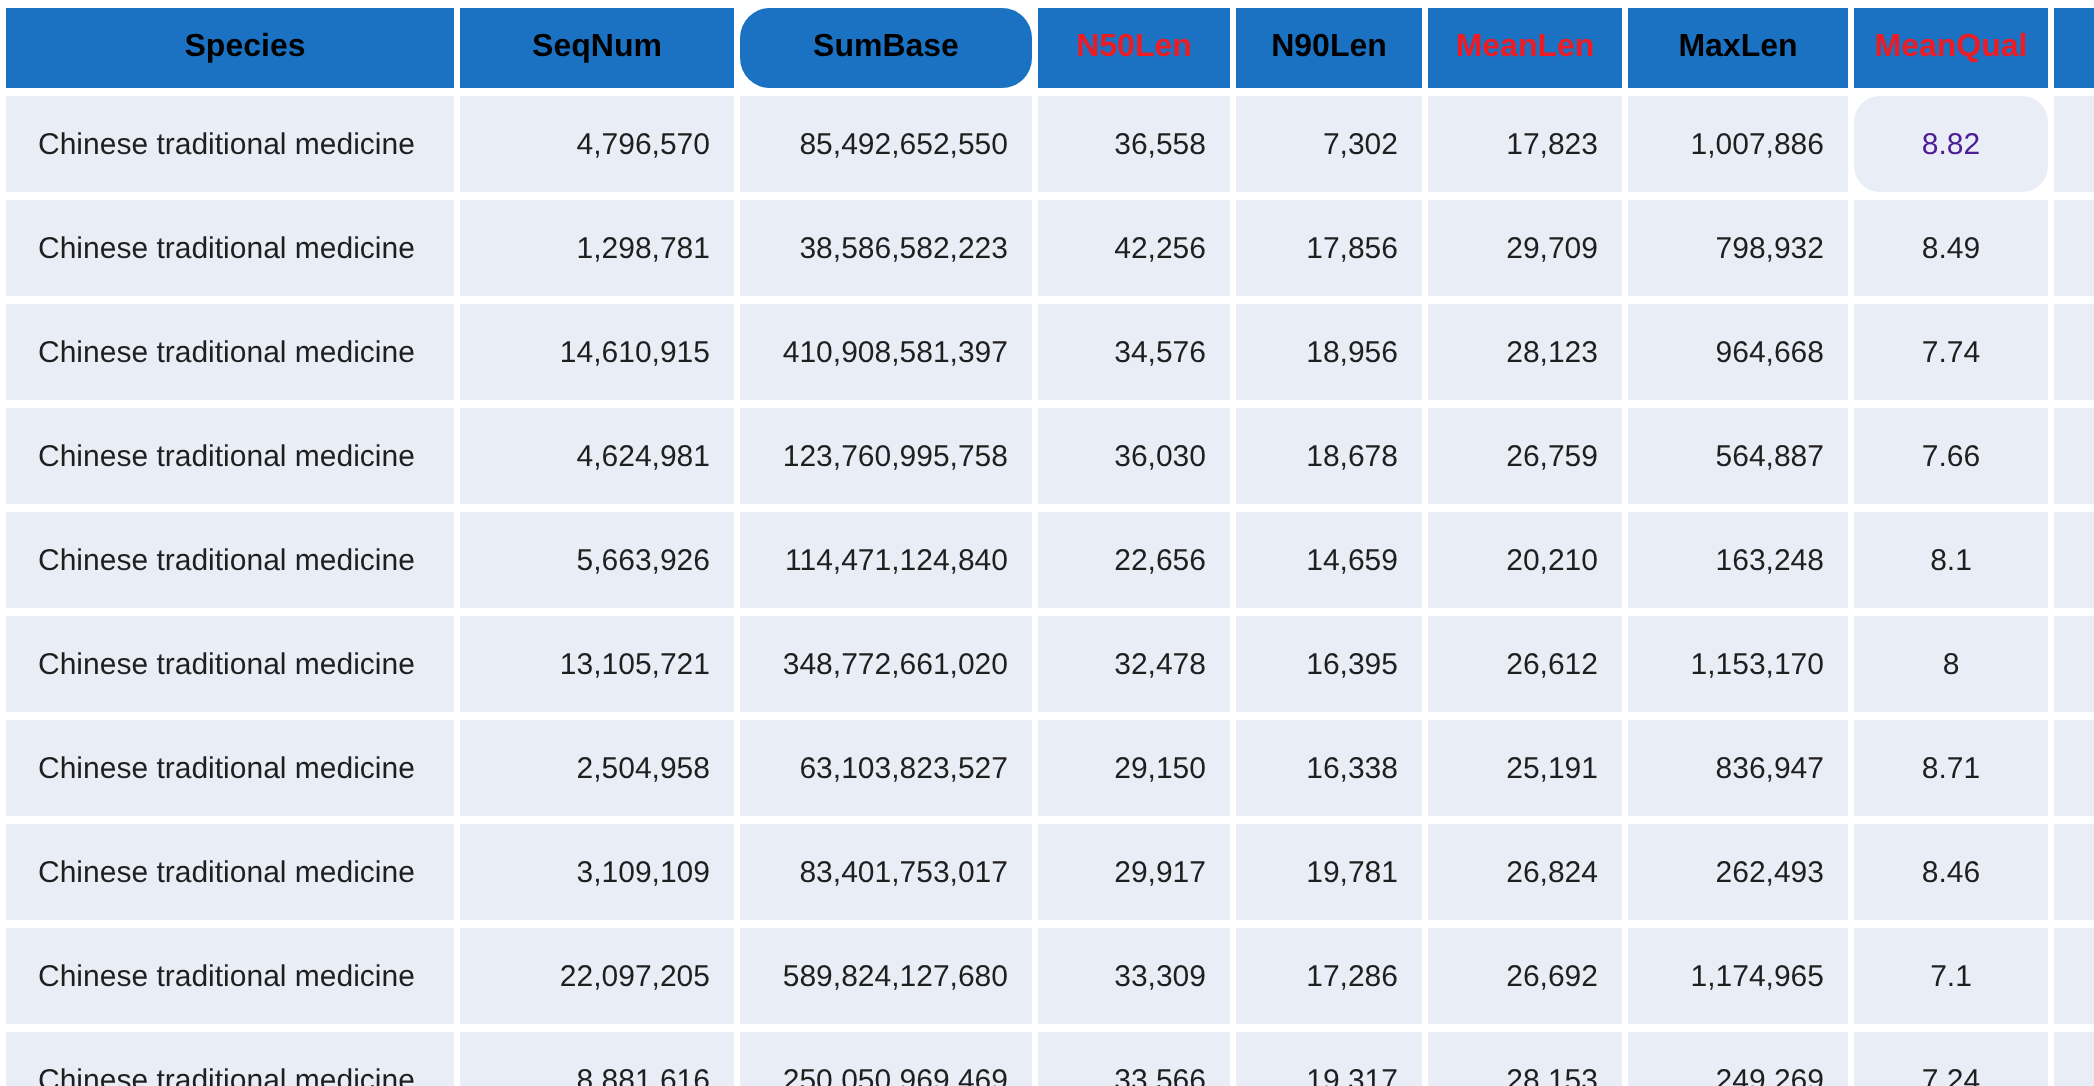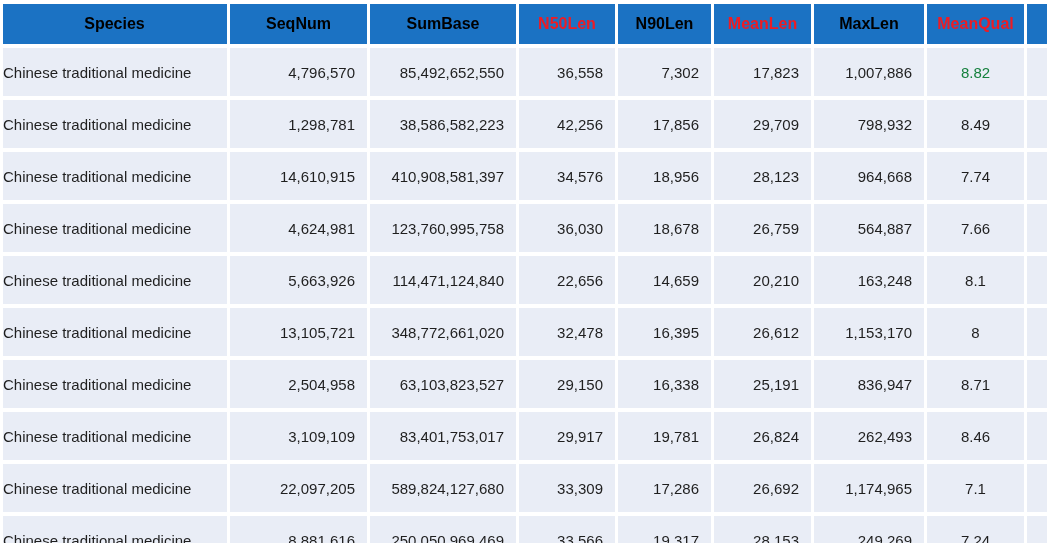--- a/index.html
+++ b/index.html
@@ -32,21 +32,21 @@
     font-weight: bold;
     text-align: center;
     vertical-align: middle;
   }
   table.stats td {
     height: 46px;
     font-size: 15px;
     vertical-align: middle;
   }
   
-  .col-0 { text-align: left;  padding-left: 0; }
+  .col-0 { text-align: left;  padding-left: 16px; }
   td.col-1, td.col-2, td.col-3, td.col-4, td.col-5, td.col-6 {
     text-align: right;
     padding-right: 12px;
   }
   td.col-7 { text-align: center; }
   .col-8 { padding: 0; }
 </style>
 </head>
 <body>
 
@@ -60,39 +60,39 @@
         <col style="width: 93px;">
         <col style="width: 97px;">
         <col style="width: 110px;">
         <col style="width: 97px;">
         <col style="width: 20px;">
       </colgroup>
     <thead>
       <tr>
           <th class="col-0" style="background: rgb(27, 114, 195); color: rgb(0, 0, 0);">Species</th>
           <th class="col-1" style="background: rgb(27, 114, 195); color: rgb(0, 0, 0);">SeqNum</th>
-          <th class="col-2" style="background: rgb(27, 114, 195); color: rgb(0, 0, 0);">SumBase</th>
+          <th class="col-2" style="background: rgb(27, 114, 195); color: rgb(0, 0, 0); border-radius: 15px;">SumBase</th>
           <th class="col-3" style="background: rgb(27, 114, 195); color: rgb(237, 28, 36);">N50Len</th>
           <th class="col-4" style="background: rgb(27, 114, 195); color: rgb(0, 0, 0);">N90Len</th>
           <th class="col-5" style="background: rgb(27, 114, 195); color: rgb(237, 28, 36);">MeanLen</th>
           <th class="col-6" style="background: rgb(27, 114, 195); color: rgb(0, 0, 0);">MaxLen</th>
           <th class="col-7" style="background: rgb(27, 114, 195); color: rgb(237, 28, 36); margin-top: 12px;">MeanQual</th>
           <th class="col-8" style="background: rgb(27, 114, 195);"></th>
         </tr>
     </thead>
     <tbody>
         <tr>
           <td class="col-0" style="background: rgb(233, 237, 246); color: rgb(31, 31, 31);">Chinese traditional medicine</td>
           <td class="col-1" style="background: rgb(233, 237, 246); color: rgb(31, 31, 31);">4,796,570</td>
           <td class="col-2" style="background: rgb(233, 237, 246); color: rgb(31, 31, 31);">85,492,652,550</td>
           <td class="col-3" style="background: rgb(233, 237, 246); color: rgb(31, 31, 31);">36,558</td>
           <td class="col-4" style="background: rgb(233, 237, 246); color: rgb(31, 31, 31);">7,302</td>
           <td class="col-5" style="background: rgb(233, 237, 246); color: rgb(31, 31, 31);">17,823</td>
           <td class="col-6" style="background: rgb(233, 237, 246); color: rgb(31, 31, 31);">1,007,886</td>
-          <td class="col-7" style="background: rgb(233, 237, 246); color: #15803d;">8.82</td>
+          <td class="col-7" style="background: rgb(233, 237, 246); color: #4c1d95; border-radius: 13px;">8.82</td>
           <td class="col-8" style="background: rgb(233, 237, 246);"></td>
         </tr>
         <tr>
           <td class="col-0" style="background: rgb(233, 237, 246); color: rgb(31, 31, 31);">Chinese traditional medicine</td>
           <td class="col-1" style="background: rgb(233, 237, 246); color: rgb(31, 31, 31);">1,298,781</td>
           <td class="col-2" style="background: rgb(233, 237, 246); color: rgb(31, 31, 31);">38,586,582,223</td>
           <td class="col-3" style="background: rgb(233, 237, 246); color: rgb(31, 31, 31);">42,256</td>
           <td class="col-4" style="background: rgb(233, 237, 246); color: rgb(31, 31, 31);">17,856</td>
           <td class="col-5" style="background: rgb(233, 237, 246); color: rgb(31, 31, 31);">29,709</td>
           <td class="col-6" style="background: rgb(233, 237, 246); color: rgb(31, 31, 31); padding-left: 16px;">798,932</td>

